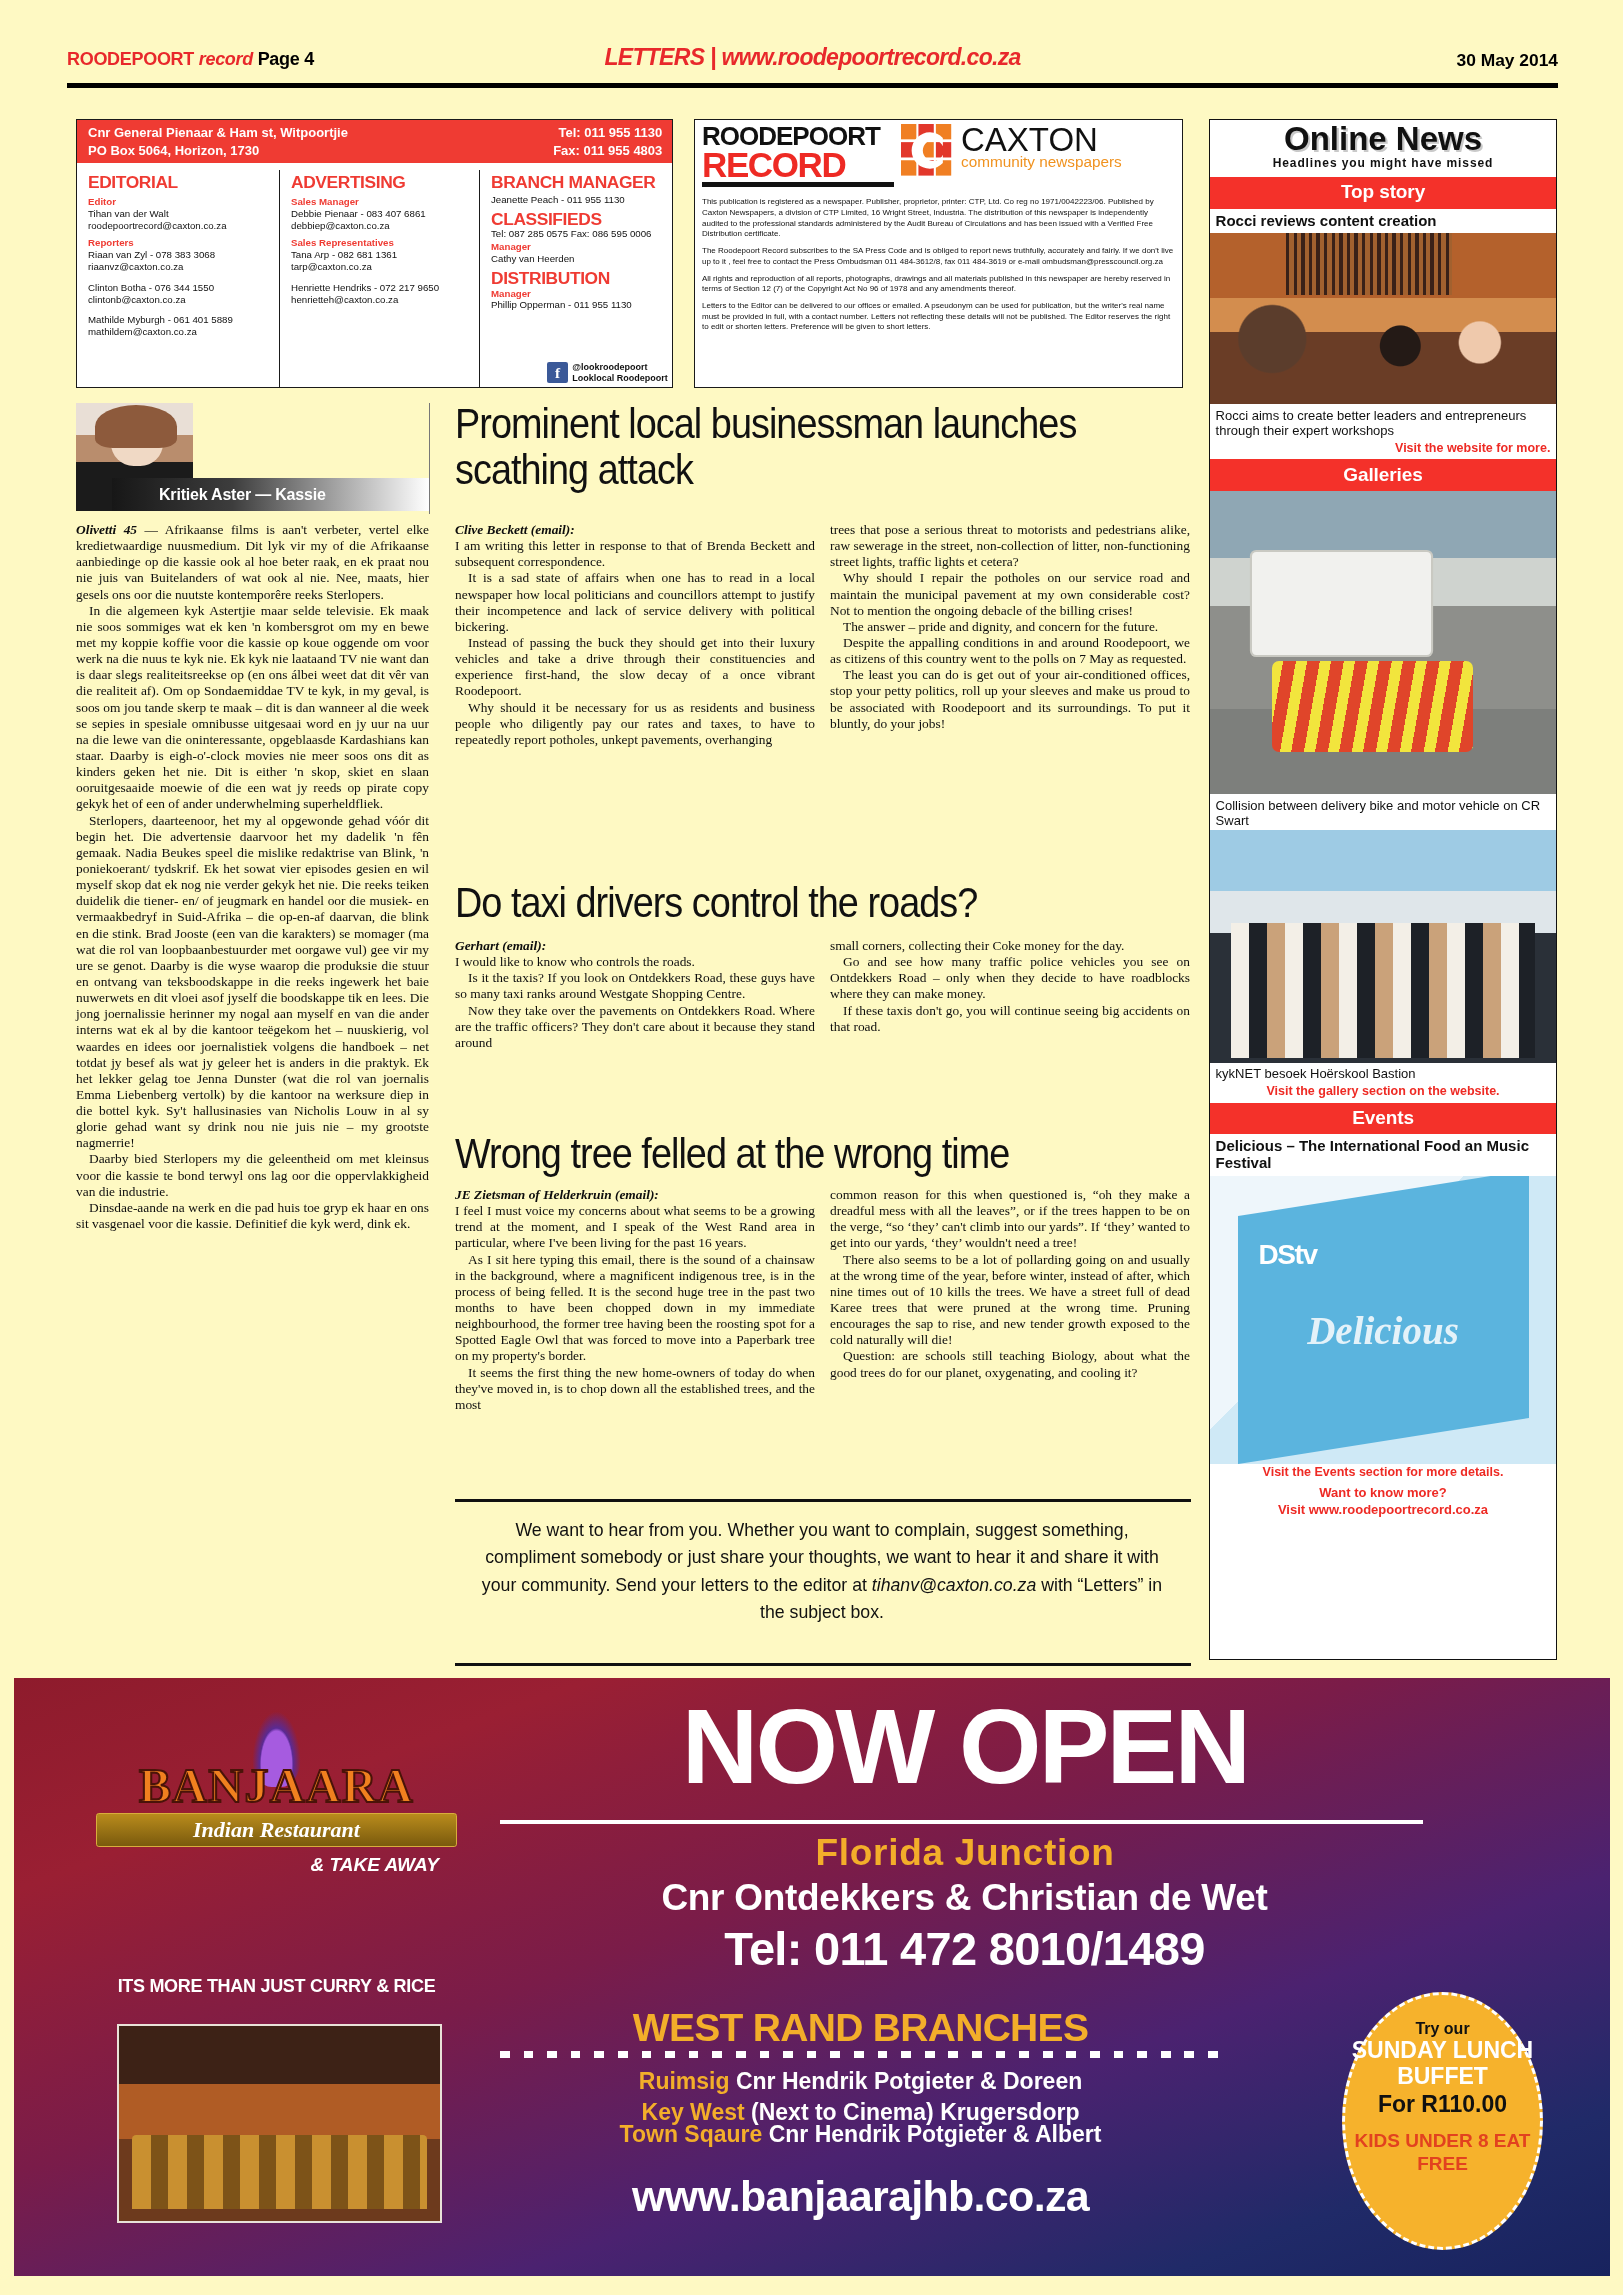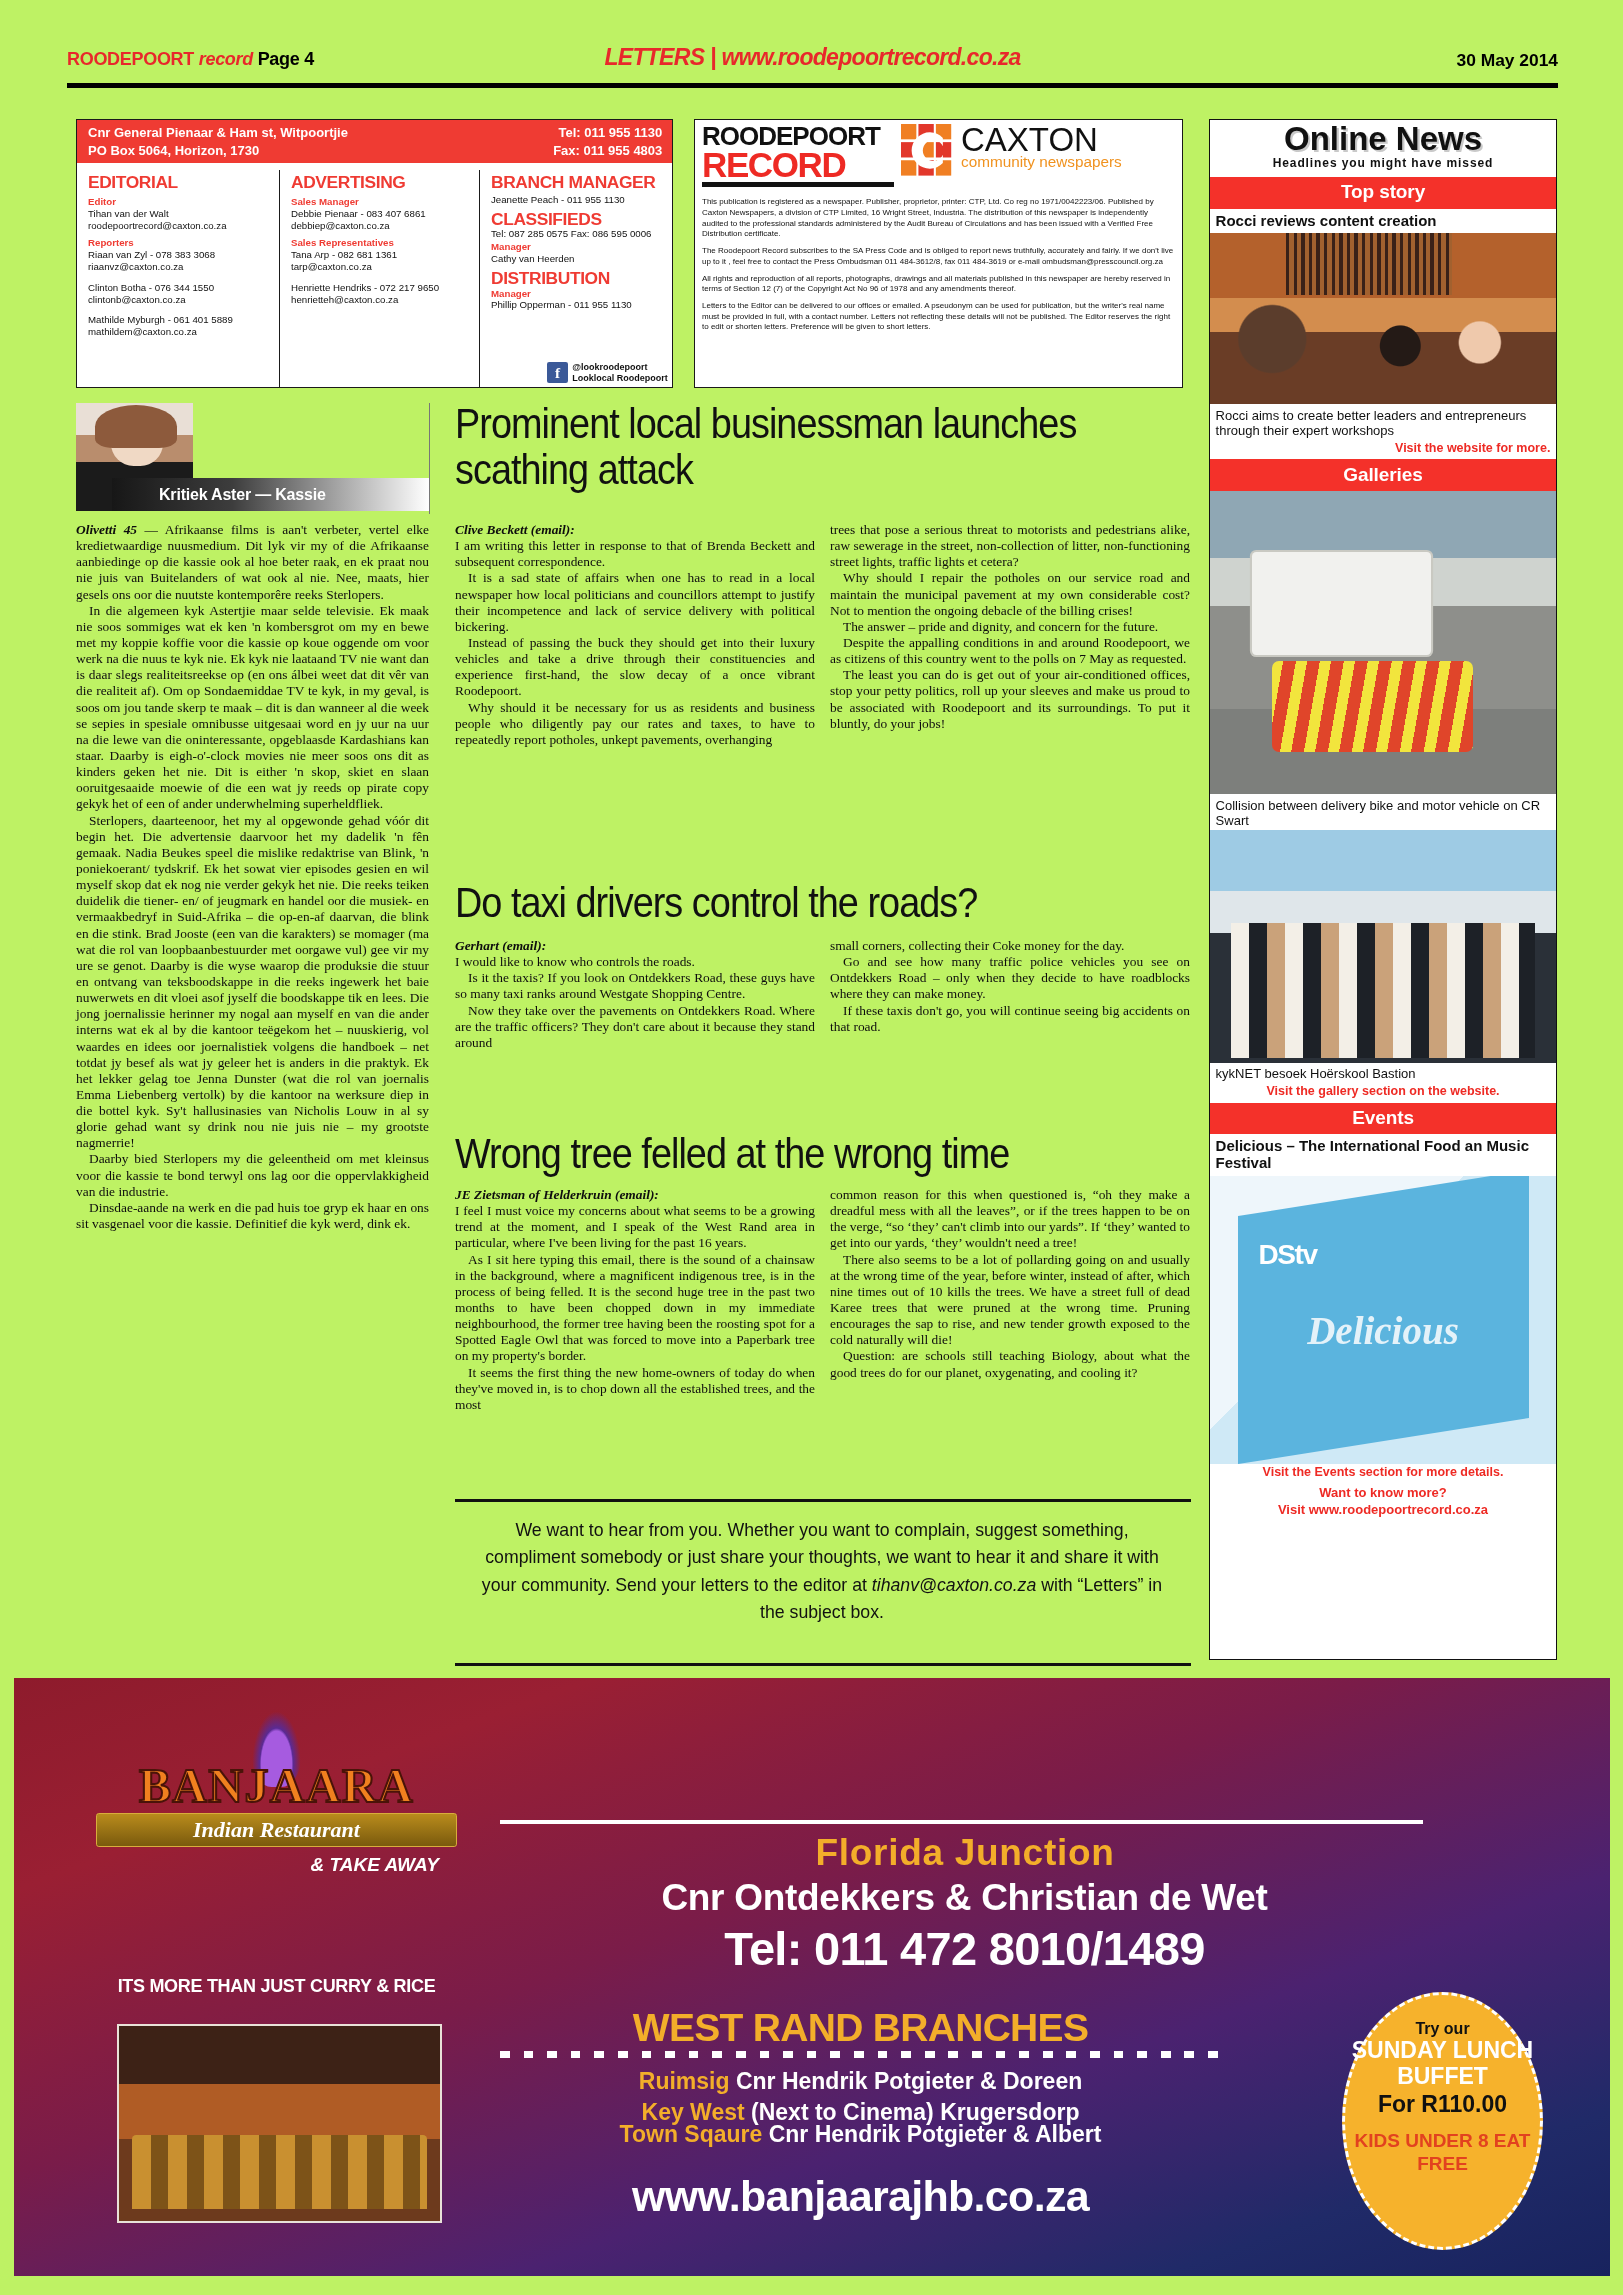--- a/index.html
+++ b/index.html
@@ -3,21 +3,21 @@
 <meta charset="utf-8">
 <style>
   * { box-sizing: border-box; margin: 0; padding: 0; }
   html, body { background: #ffffff; }
   body {
     width: 1624px; height: 2295px;
     font-family: "Liberation Serif", serif;
     position: relative;
     overflow: hidden;
   }
-  .page { position: relative; width: 1624px; height: 2295px; background: #bef264; }
+  .page { position: relative; width: 1624px; height: 2295px; background: #fef9c3; }
 
   
   .topbar {
     position: absolute; left: 67px; top: 43px; width: 1491px; height: 40px;
   }
   .topbar .left {
     position: absolute; left: 0; top: 5.6px;
     font-family: "Liberation Sans", sans-serif;
     font-size: 18px; font-weight: bold; letter-spacing: -0.3px;
   }
@@ -490,20 +490,21 @@
   <div class="advert">
     <div class="ad-logo">
       <div class="flame"></div>
       <div class="b-name">BANJAARA</div>
       <div class="b-sub">Indian  Restaurant</div>
       <div class="b-take">&amp; TAKE AWAY</div>
     </div>
     <div class="ad-tag">ITS MORE THAN JUST CURRY &amp; RICE</div>
     <div class="ad-photo"></div>
 
+    <div class="ad-now">NOW OPEN</div>
     <div class="ad-rule"></div>
     <div class="ad-l1">Florida Junction</div>
     <div class="ad-l2">Cnr Ontdekkers &amp; Christian de Wet</div>
     <div class="ad-tel">Tel: 011 472 8010/1489</div>
 
     <div class="ad-wr">WEST RAND BRANCHES</div>
     <div class="ad-dots"></div>
     <div class="ad-br ad-br1"><span class="y">Ruimsig</span> <span>Cnr Hendrik Potgieter &amp; Doreen</span></div>
     <div class="ad-br ad-br2"><span class="y">Key West</span> <span>(Next to Cinema) Krugersdorp</span></div>
     <div class="ad-br ad-br3"><span class="y">Town Sqaure</span> <span>Cnr Hendrik Potgieter &amp; Albert</span></div>

